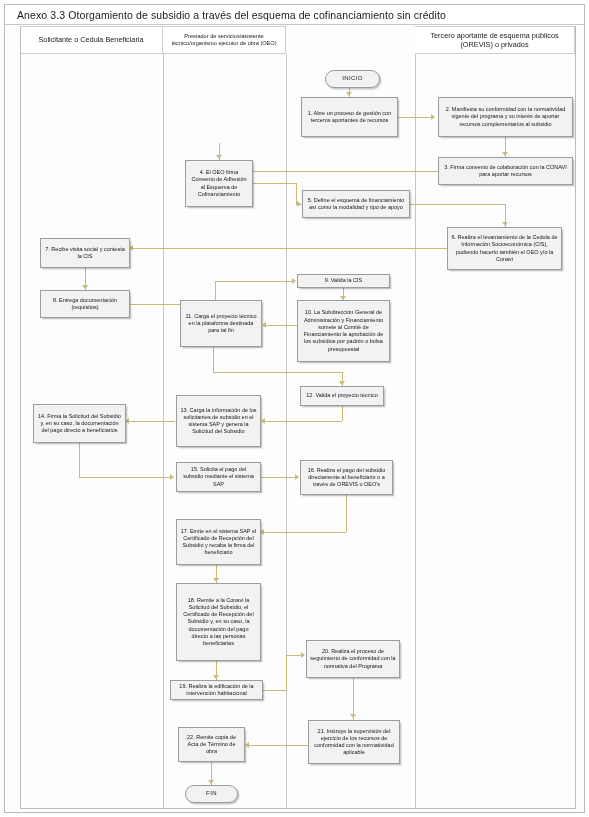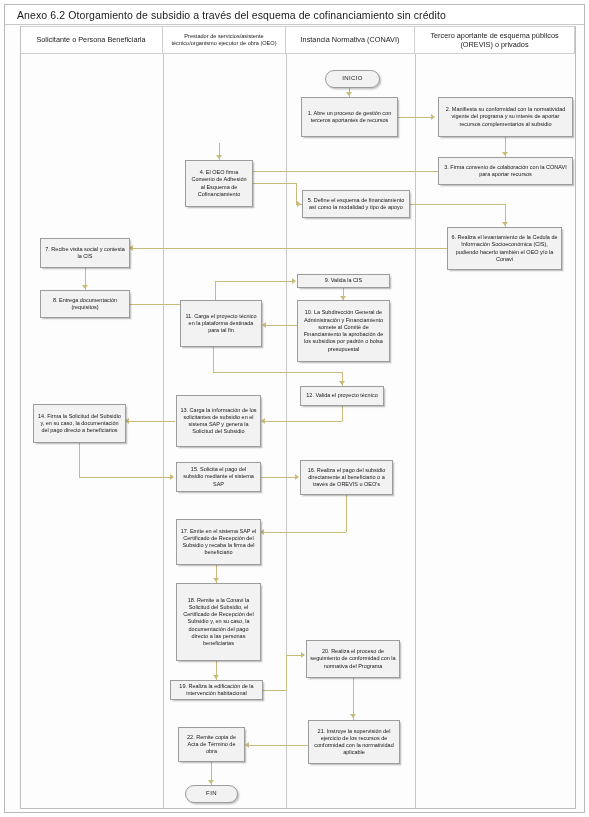--- a/index.html
+++ b/index.html
@@ -35,31 +35,28 @@
   .ar-r{border-top:3.2px solid transparent;border-bottom:3.2px solid transparent;border-left:4.4px solid #c8bb7a;}
   .ar-l{border-top:3.2px solid transparent;border-bottom:3.2px solid transparent;border-right:4.4px solid #c8bb7a;}
 </style>
 </head>
 <body>
 
 <div id="page">
   <div id="frame"></div>
 
   <div id="title-bar">
-    <div id="title-text">Anexo 6.2 Otorgamiento de subsidio a través del esquema de cofinanciamiento sin crédito</div>
+    <div id="title-text">Anexo 3.3 Otorgamiento de subsidio a través del esquema de cofinanciamiento sin crédito</div>
   </div>
 
   <div class="lane-head" style="left:20px;width:143px;">
-    <span>Solicitante o Persona Beneficiaria</span>
+    <span>Solicitante o Cedula Beneficiaria</span>
   </div>
   <div class="lane-head small" style="left:163px;width:123px;">
     <span>Prestador de servicios/asistente técnico/organismo ejecutor de obra (OEO)</span>
-  </div>
-  <div class="lane-head" style="left:286px;width:129px;">
-    <span>Instancia Normativa (CONAVI)</span>
   </div>
   <div class="lane-head" style="left:415px;width:160px;">
     <span>Tercero aportante de esquema públicos (OREVIS) o privados</span>
   </div>
 
   <div class="lane-edge" style="left:20px;"></div>
   <div class="lane-sep" style="left:163px;"></div>
   <div class="lane-sep" style="left:286px;"></div>
   <div class="lane-sep" style="left:415px;"></div>
   <div class="lane-edge" style="left:575px;"></div>

